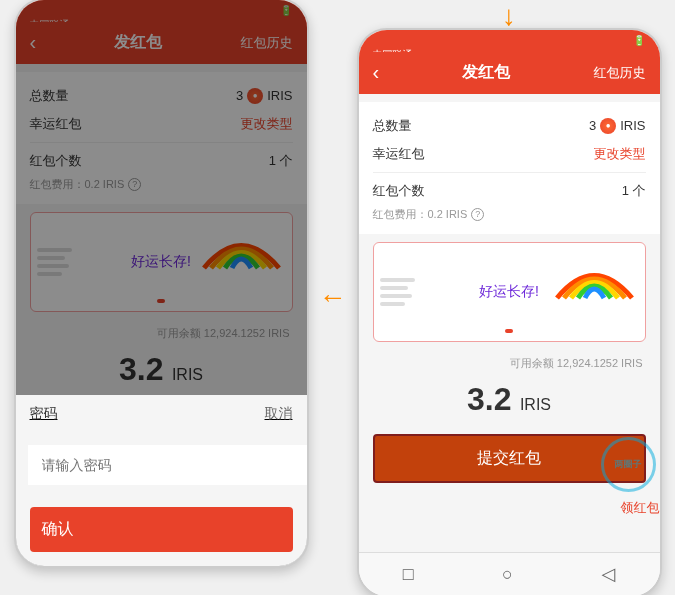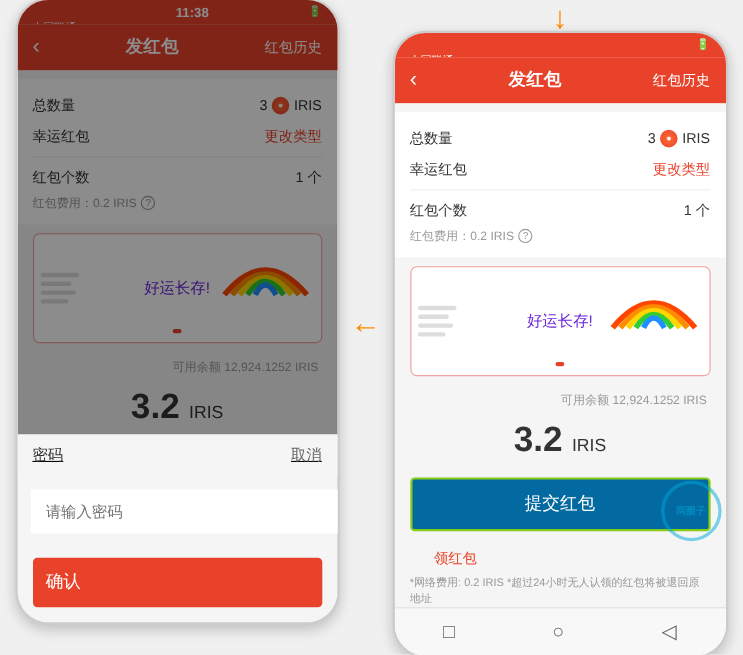--- a/index.html
+++ b/index.html
@@ -325,39 +325,38 @@
       width: 305px;
     }
 
     
     .submit-section {
       padding: 10px 14px;
       background: #f5f5f5;
     }
 
     .submit-btn {
-      background: #0369a1;
+      background: #c2410c;
       color: white;
-      border: 2px solid #84cc16;
+      border: 2px solid #7f1d1d;
       border-radius: 4px;
       padding: 12px;
       font-size: 16px;
       width: 100%;
       cursor: pointer;
       text-align: center;
       position: relative;
     }
 
     .receive-btn {
-      text-align: left;
+      text-align: right;
       color: #e8422a;
       font-size: 13px;
       padding: 6px 0;
       cursor: pointer;
-      margin-left: 36px;
     }
 
     .note-text {
       font-size: 10px;
       color: #999;
       padding: 0 14px 6px;
       text-align: left;
     }
 
     
@@ -409,21 +408,20 @@
 <body>
 
 <div class="container">
 
   <div class="phone">
 
     <div class="status-bar">
       <div class="signal">
         <span>中国联通</span>
       </div>
-      <div class="time">11:38</div>
       <div class="battery">
         <span>🔋</span>
       </div>
     </div>
 
     <div class="nav-bar">
       <div class="back-btn">‹</div>
       <div class="title">发红包</div>
       <div class="history">红包历史</div>
     </div>
@@ -574,21 +572,20 @@
           <span class="amount">3.2</span>
           <span class="unit">IRIS</span>
         </div>
 
         <div class="submit-section">
           <button class="submit-btn">提交红包</button>
         </div>
 
         <div class="receive-btn">领红包</div>
 
-        <div class="note-text">*网络费用: 0.2 IRIS *超过24小时无人认领的红包将被退回原地址</div>
 
         <div class="watermark">
           <div class="watermark-circle">两圈子</div>
         </div>
       </div>
 
       <div class="bottom-nav">
         <span class="bottom-nav-icon">□</span>
         <span class="bottom-nav-icon">○</span>
         <span class="bottom-nav-icon">◁</span>

